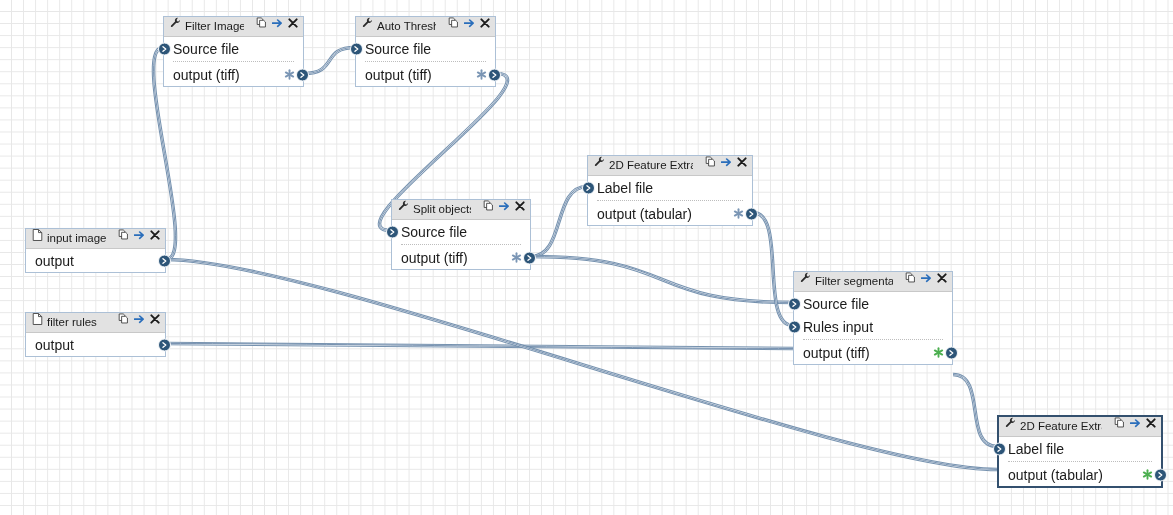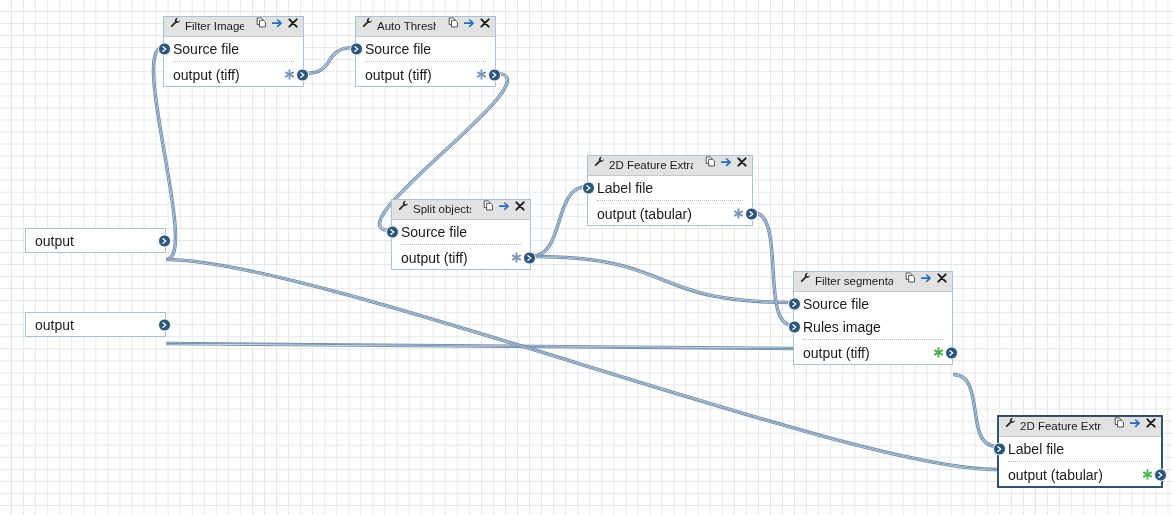--- a/index.html
+++ b/index.html
@@ -362,32 +362,88 @@
           </span>
           <div class="terminal out">
             <svg width="9" height="9" viewBox="0 0 10 10">
               <path d="M3.3 2.4 6.4 5 3.3 7.6" fill="none" stroke="#ffffff" stroke-width="1.5" stroke-linecap="round" stroke-linejoin="round"></path>
             </svg>
           </div>
         </div>
       </div>
     </div>
     <div class="node" style="left: 25px; top: 228px; width: 141px;">
+      <div class="node-header">
+        <span style="display: inline-flex;">
+          <svg width="11" height="12" viewBox="0 0 12 14">
+            <path d="M1 0.6h6.2L11 4.3V13.4H1z" fill="#ffffff" stroke="#3a3a3a" stroke-width="1"></path>
+            <path d="M7.2 0.8v3.4H10.8" fill="none" stroke="#3a3a3a" stroke-width="1"></path>
+          </svg>
+        </span>
+        <div class="node-title">input image</div>
+        <div class="hdr-spacer"></div>
+        <div class="hdr-icons">
+          <span>
+            <svg width="11" height="11" viewBox="0 0 14 14">
+              <path d="M1.5 1.2h5.2l2.2 2.2v6.1H1.5z" fill="#fff" stroke="#3a3a3a" stroke-width="1.1"></path>
+              <path d="M4.6 4.2h5.2l2.2 2.2v6.3H4.6z" fill="#fff" stroke="#3a3a3a" stroke-width="1.1"></path>
+            </svg>
+          </span>
+          <span>
+            <svg width="11" height="10" viewBox="0 0 14 12">
+              <path d="M0.5 6.2h9.2M7.2 2.2l4.4 4-4.4 4" fill="none" stroke="#2a6ebb" stroke-width="2.1" stroke-linecap="round" stroke-linejoin="round"></path>
+            </svg>
+          </span>
+          <span>
+            <svg width="10" height="10" viewBox="0 0 12 12">
+              <path d="M1.6 1.6 10.4 10.4M10.4 1.6 1.6 10.4" stroke="#1b1b1b" stroke-width="2.3" stroke-linecap="round"></path>
+            </svg>
+          </span>
+        </div>
+      </div>
       <div class="node-body">
         <div class="port-row out">
           <span class="row-label">output</span>
           <div class="terminal out">
             <svg width="9" height="9" viewBox="0 0 10 10">
               <path d="M3.3 2.4 6.4 5 3.3 7.6" fill="none" stroke="#ffffff" stroke-width="1.5" stroke-linecap="round" stroke-linejoin="round"></path>
             </svg>
           </div>
         </div>
       </div>
     </div>
     <div class="node" style="left: 25px; top: 312px; width: 141px;">
+      <div class="node-header">
+        <span style="display: inline-flex;">
+          <svg width="11" height="12" viewBox="0 0 12 14">
+            <path d="M1 0.6h6.2L11 4.3V13.4H1z" fill="#ffffff" stroke="#3a3a3a" stroke-width="1"></path>
+            <path d="M7.2 0.8v3.4H10.8" fill="none" stroke="#3a3a3a" stroke-width="1"></path>
+          </svg>
+        </span>
+        <div class="node-title">filter rules</div>
+        <div class="hdr-spacer"></div>
+        <div class="hdr-icons">
+          <span>
+            <svg width="11" height="11" viewBox="0 0 14 14">
+              <path d="M1.5 1.2h5.2l2.2 2.2v6.1H1.5z" fill="#fff" stroke="#3a3a3a" stroke-width="1.1"></path>
+              <path d="M4.6 4.2h5.2l2.2 2.2v6.3H4.6z" fill="#fff" stroke="#3a3a3a" stroke-width="1.1"></path>
+            </svg>
+          </span>
+          <span>
+            <svg width="11" height="10" viewBox="0 0 14 12">
+              <path d="M0.5 6.2h9.2M7.2 2.2l4.4 4-4.4 4" fill="none" stroke="#2a6ebb" stroke-width="2.1" stroke-linecap="round" stroke-linejoin="round"></path>
+            </svg>
+          </span>
+          <span>
+            <svg width="10" height="10" viewBox="0 0 12 12">
+              <path d="M1.6 1.6 10.4 10.4M10.4 1.6 1.6 10.4" stroke="#1b1b1b" stroke-width="2.3" stroke-linecap="round"></path>
+            </svg>
+          </span>
+        </div>
+      </div>
       <div class="node-body">
         <div class="port-row out">
           <span class="row-label">output</span>
           <div class="terminal out">
             <svg width="9" height="9" viewBox="0 0 10 10">
               <path d="M3.3 2.4 6.4 5 3.3 7.6" fill="none" stroke="#ffffff" stroke-width="1.5" stroke-linecap="round" stroke-linejoin="round"></path>
             </svg>
           </div>
         </div>
       </div>
@@ -428,21 +484,21 @@
             </svg>
           </div>
           <span class="row-label">Source file</span>
         </div>
         <div class="port-row in">
           <div class="terminal in">
             <svg width="9" height="9" viewBox="0 0 10 10">
               <path d="M3.3 2.4 6.4 5 3.3 7.6" fill="none" stroke="#ffffff" stroke-width="1.5" stroke-linecap="round" stroke-linejoin="round"></path>
             </svg>
           </div>
-          <span class="row-label">Rules image</span>
+          <span class="row-label">Rules input</span>
         </div>
         <div class="sep"></div>
         <div class="port-row out">
           <span class="row-label">output (tiff)</span>
           <span class="asterisk">
             <svg width="11" height="11" viewBox="0 0 14 14">
               <g stroke="#4caf50" stroke-width="2.4" stroke-linecap="round">
                 <path d="M7 1.6V12.4"></path>
                 <path d="M2.3 4.3 11.7 9.7"></path>
                 <path d="M11.7 4.3 2.3 9.7"></path>

